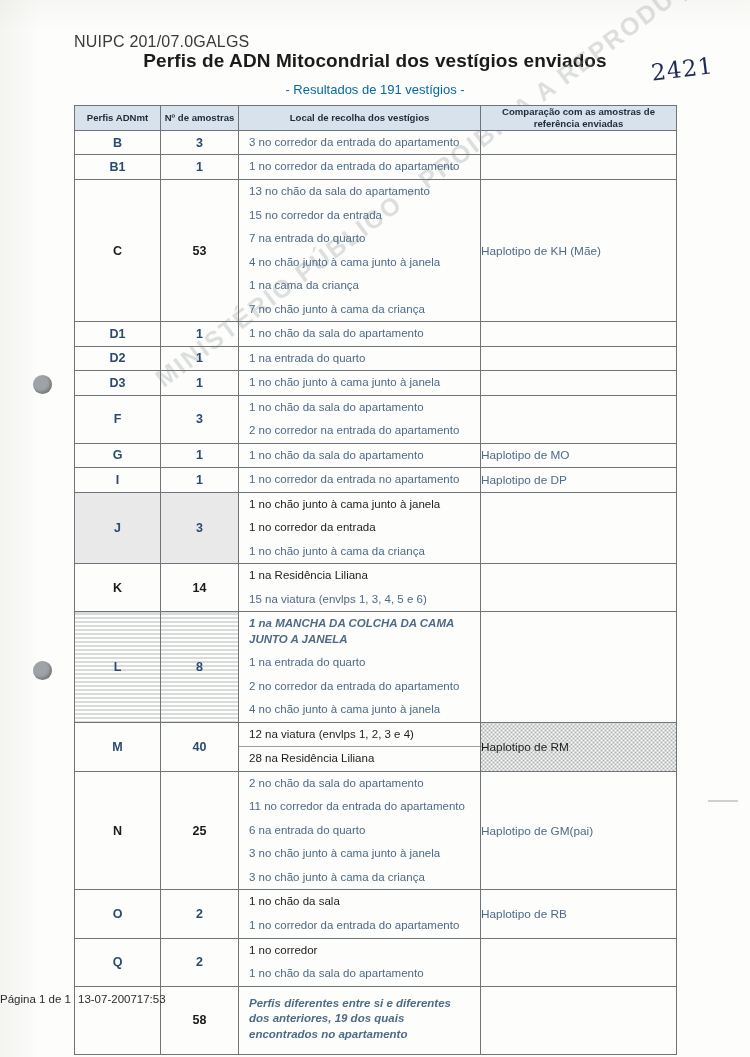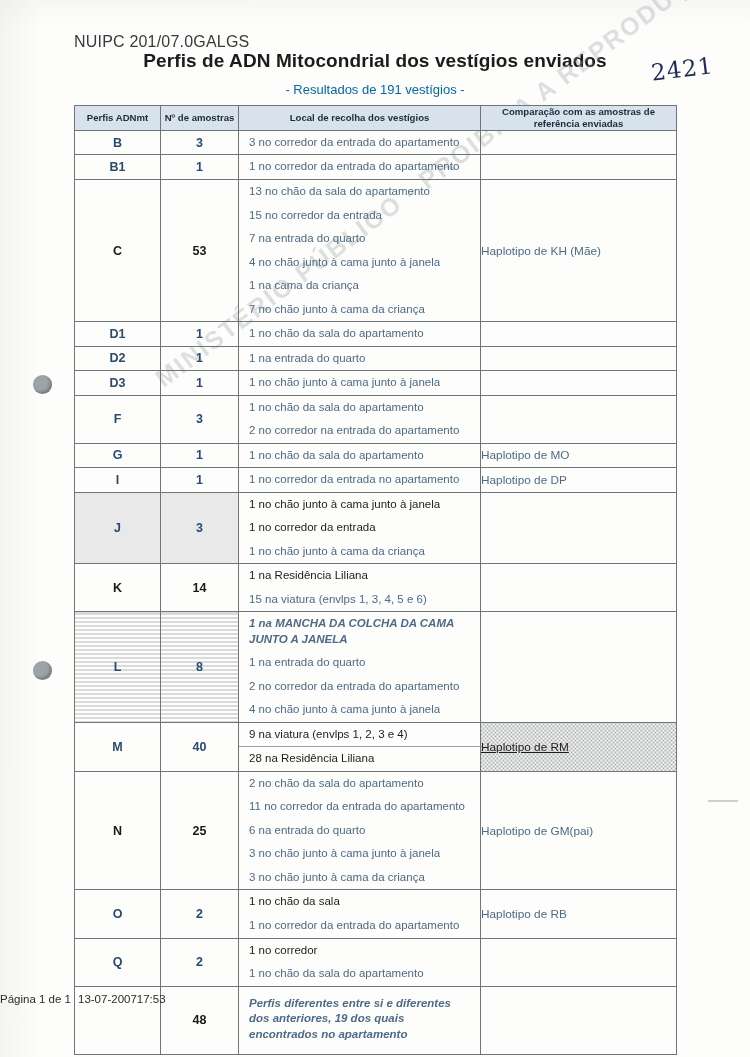--- a/index.html
+++ b/index.html
@@ -154,21 +154,21 @@
   td.local .line.dark {
     color: #1d1d1d;
   }
   td.local .line.sep {
     border-top: 1px solid #9aa0a6;
   }
   td.compare {
     color: #4d6a86;
     font-size: 11.8px;
   }
-  td.compare.dark { color: #1d1d1d; text-decoration: underline; }
+  td.compare.dark { color: #1d1d1d; }
   .shaded { background: #e9e9e9; }
   .hatched {
     background:
       repeating-linear-gradient(0deg, rgba(120,125,130,.55) 0px, rgba(120,125,130,.55) 1px, rgba(255,255,255,0) 1px, rgba(255,255,255,0) 4px);
   }
   .dotted {
     background:
       radial-gradient(rgba(100,105,110,.5) 30%, transparent 31%) 0 0/4px 4px,
       radial-gradient(rgba(100,105,110,.5) 30%, transparent 31%) 2px 2px/4px 4px;
   }
@@ -348,21 +348,21 @@
           <div class="line">2 no corredor da entrada do apartamento</div>
           <div class="line">4 no chão junto à cama junto à janela</div>
         </td>
         <td class="compare"></td>
       </tr>
 
       <tr>
         <td class="profile">M</td>
         <td class="count">40</td>
         <td class="local">
-          <div class="line dark">9 na viatura  (envlps 1, 2, 3 e 4)</div>
+          <div class="line dark">12 na viatura  (envlps 1, 2, 3 e 4)</div>
           <div class="line dark sep">28 na Residência Liliana</div>
         </td>
         <td class="compare dark dotted">Haplotipo de RM</td>
       </tr>
 
       <tr>
         <td class="profile dark">N</td>
         <td class="count dark">25</td>
         <td class="local">
           <div class="line">2 no chão da sala do apartamento</div>
@@ -389,21 +389,21 @@
         <td class="count">2</td>
         <td class="local">
           <div class="line dark">1 no corredor</div>
           <div class="line">1 no chão da sala do apartamento</div>
         </td>
         <td class="compare"></td>
       </tr>
 
       <tr>
         <td class="profile"></td>
-        <td class="count dark">48</td>
+        <td class="count dark">58</td>
         <td class="local">
           <div class="line italic-line" style="padding-top:9px;padding-bottom:12px;">Perfis diferentes entre si e diferentes dos anteriores, 19 dos quais encontrados no apartamento</div>
         </td>
         <td class="compare"></td>
       </tr>
     </tbody>
   </table>
 
   <div class="footer-left">13-07-200717:53</div>
   <div class="footer-center">Página 1 de 1</div>

